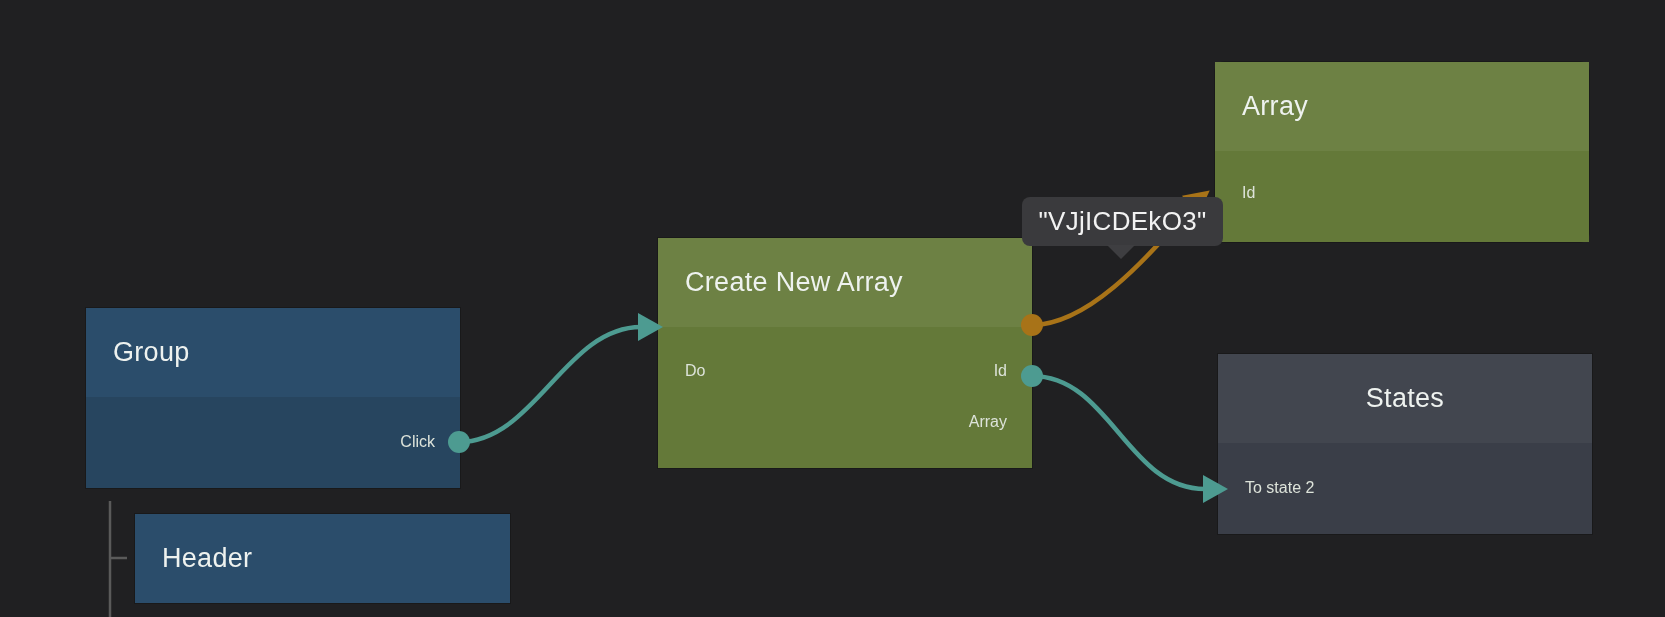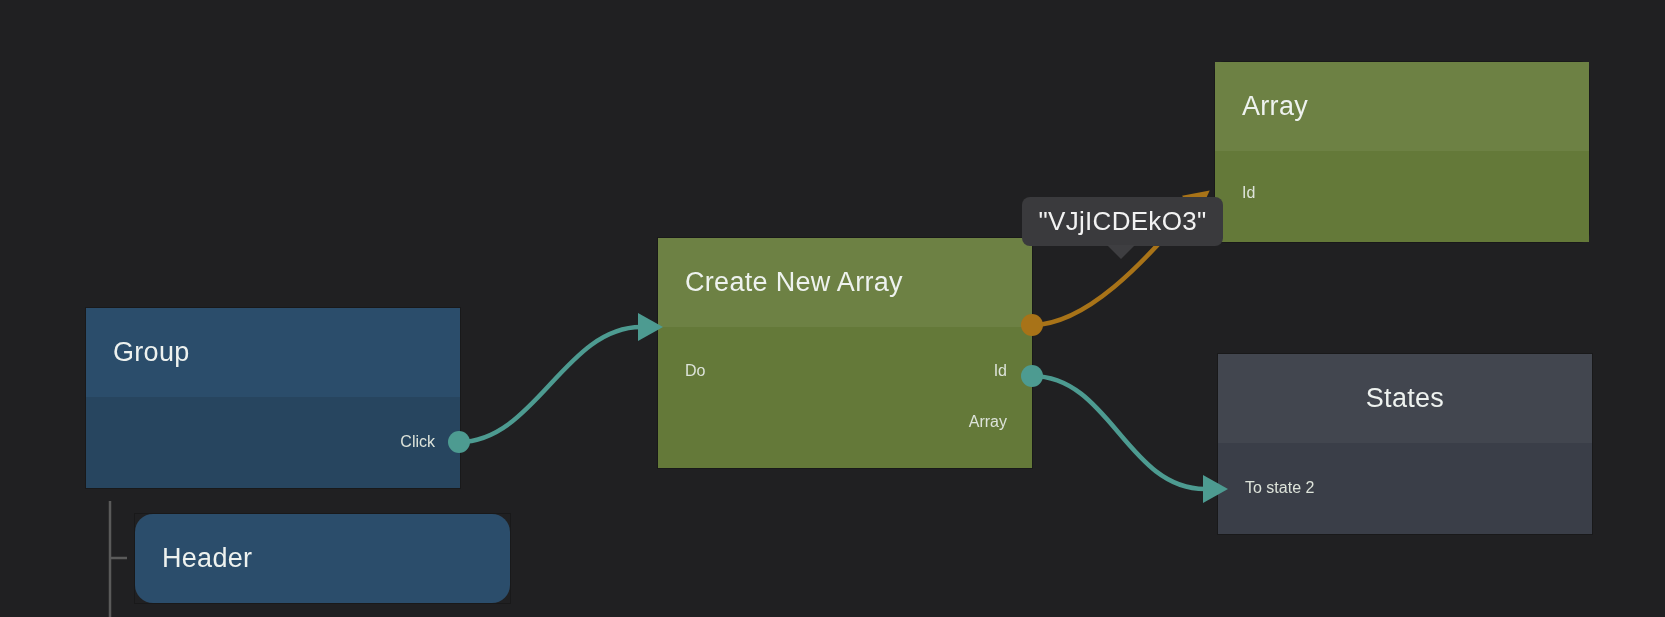--- a/index.html
+++ b/index.html
@@ -30,21 +30,21 @@
   .port{
     position:absolute; height:34px; line-height:34px;
     font-size:16px; color:var(--port-text); white-space:nowrap;
   }
   .port.in{left:27px;}
   .port.out{right:25px; text-align:right;}
   
   .node.blue  .node-header{background:var(--blue-header);}  .node.blue  .node-body{background:var(--blue-body);}
   .node.green .node-header{background:var(--green-header);} .node.green .node-body{background:var(--green-body);}
   .node.slate .node-header{background:var(--slate-header);justify-content:center;} .node.slate .node-body{background:var(--slate-body);}
-  .node.header-only .node-header{background:var(--blue-header); height:89px;border-radius:18px;}
+  .node.header-only .node-header{background:var(--blue-header); height:89px;}
   
   #node-group            {left:86px;  top:308px; width:374px; height:180px;}
   #node-create-new-array {left:658px; top:192px; width:374px; height:230px;margin-top:46px;}
   #node-array            {left:1215px;top:62px;  width:374px; height:180px;border-radius:10px;}
   #node-states           {left:1218px;top:354px; width:374px; height:180px;}
   #node-header           {left:135px; top:514px; width:375px; height:89px;}
   #wires{position:absolute; left:0; top:0; width:1665px; height:617px; pointer-events:none;}
   #wires .wire{fill:none; stroke-width:4.5; stroke-linecap:round;}
   .tooltip{
     position:absolute; left:1022px; top:197px; width:201px; height:49px;

